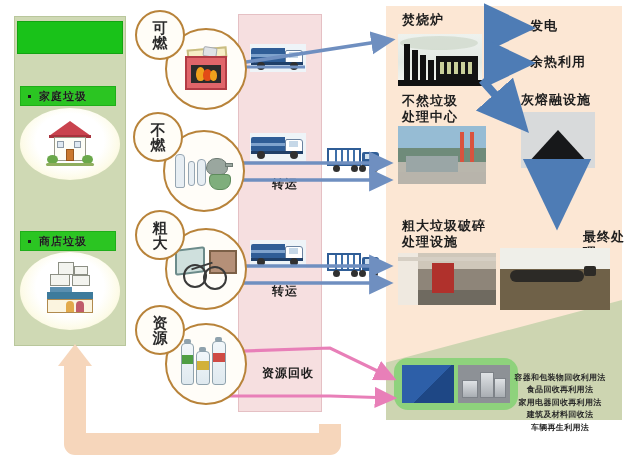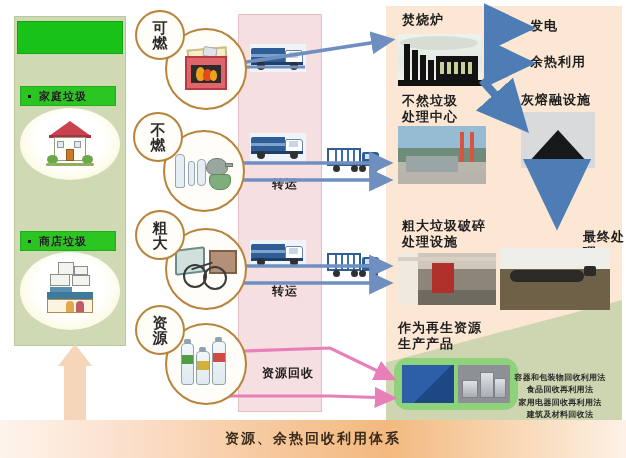--- a/index.html
+++ b/index.html
@@ -480,22 +480,20 @@
       <div class="beam"></div>
       <div class="mach"></div>
   </div>
 
   <div class="rt-title" id="t-final">最终处理</div>
   <div class="photo" id="ph-final">
     <div class="mound"></div>
       <div class="truckdot"></div>
   </div>
 
-  <div class="rt-title" id="t-reproduct">作为再生资源
-生产产品</div>
   <div id="box-reproduct">
     <div class="half cloth"></div>
     <div class="half metal"></div>
     <div class="can c1"></div>
       <div class="can c2"></div>
       <div class="can c3"></div>
   </div>
 
   <div id="laws">
     <div>容器和包装物回收利用法</div>
@@ -553,17 +551,14 @@
     <g>
       <path d="M557,178 L557,214" stroke="#4e7cb5" stroke-width="11" fill="none" marker-end="url(#mBlueBig)"></path>
     </g>
 
     <g>
       <path d="M330,424 L330,444 L75,444 L75,362" stroke="#f6d6bb" stroke-width="22" fill="none" stroke-linejoin="round"></path>
       <path d="M58,366 L75,344 L92,366 Z" fill="#f6d6bb"></path>
     </g>
   </svg>
 
-  <div id="bottom-banner">
-    <div class="txt">资源、余热回收利用体系</div>
-  </div>
 
 </div>
 
 </body></html>

